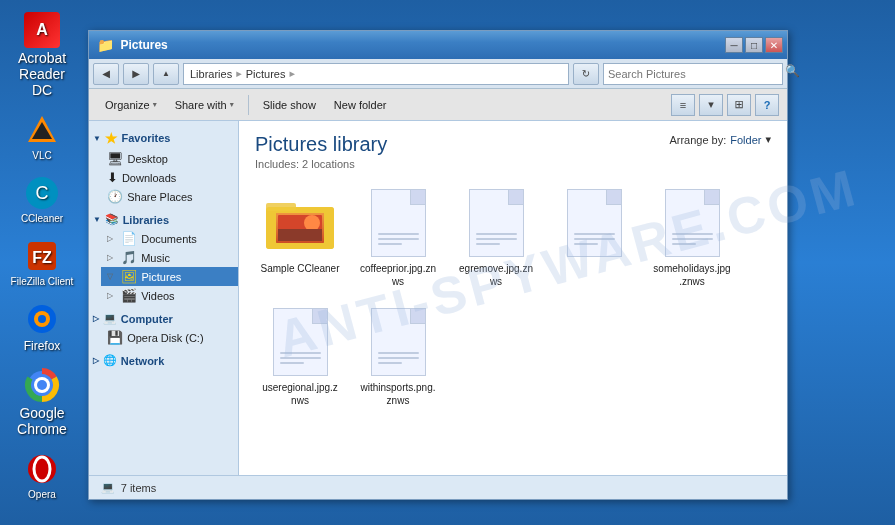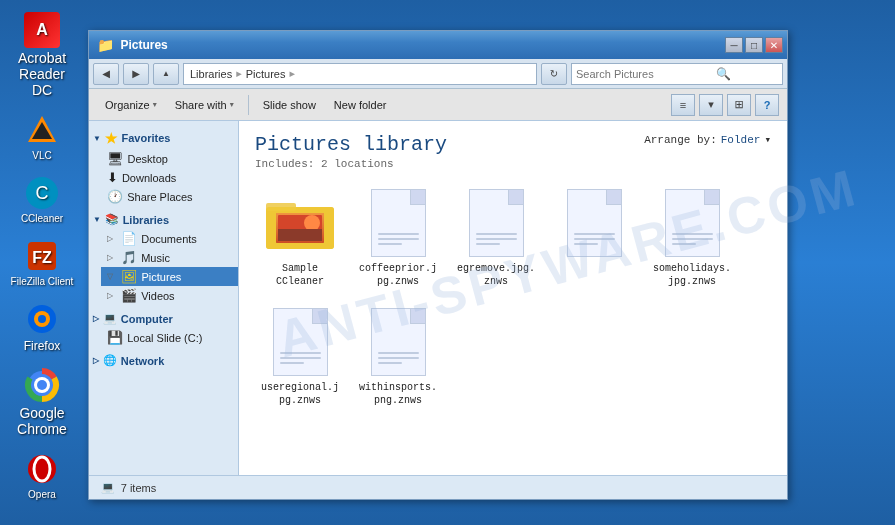--- a/index.html
+++ b/index.html
@@ -144,27 +144,27 @@
       align-items: center;
       gap: 4px;
       font-size: 11px;
       color: #333;
     }
     .address-box .breadcrumb-part {
       color: #333;
     }
     .address-box .sep { color: #999; }
     .search-box {
-      width: 212px;
+      width: 180px;
       height: 22px;
       border: 1px solid #99b0c8;
       background: white;
       display: flex;
-      align-items: center;
       padding: 0 4px;
+      gap: 37px;
     }
     .search-box input {
       border: none;
       outline: none;
       width: 140px;
       font-size: 11px;
       color: #999;
       background: transparent;
     }
 
@@ -256,21 +256,20 @@
     }
     .nav-section-header .star { color: #ffc000; font-size: 14px; }
     .nav-sub { padding-left: 12px; }
 
     
     .content-pane {
       flex: 1;
       overflow-y: auto;
       padding: 12px 16px;
       background: white;
-      font-family: Liberation Mono, monospace;
     }
     .content-header {
       margin-bottom: 12px;
     }
     .library-title {
       font-size: 20px;
       font-weight: normal;
       color: #1a4a80;
       margin-bottom: 2px;
     }
@@ -570,21 +569,21 @@
 
         <div class="nav-section">
           <div class="nav-section-header">
             <span style="font-size:8px;">▷</span>
             <span>💻</span>
             <span>Computer</span>
           </div>
           <div class="nav-sub">
             <div class="nav-item">
               <span class="nav-icon">💾</span>
-              <span>Local Slide (C:)</span>
+              <span>Opera Disk (C:)</span>
             </div>
           </div>
         </div>
 
         <div class="nav-section">
           <div class="nav-section-header">
             <span style="font-size:8px;">▷</span>
             <span>🌐</span>
             <span>Network</span>
           </div>

